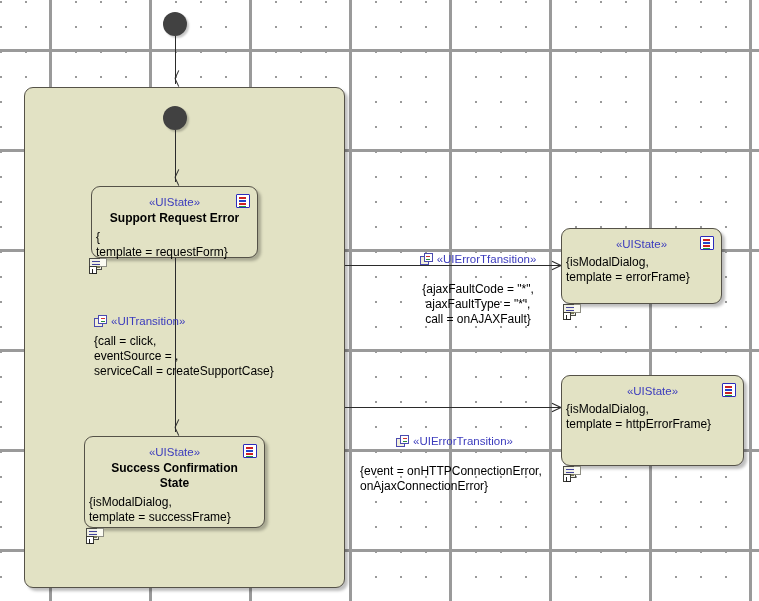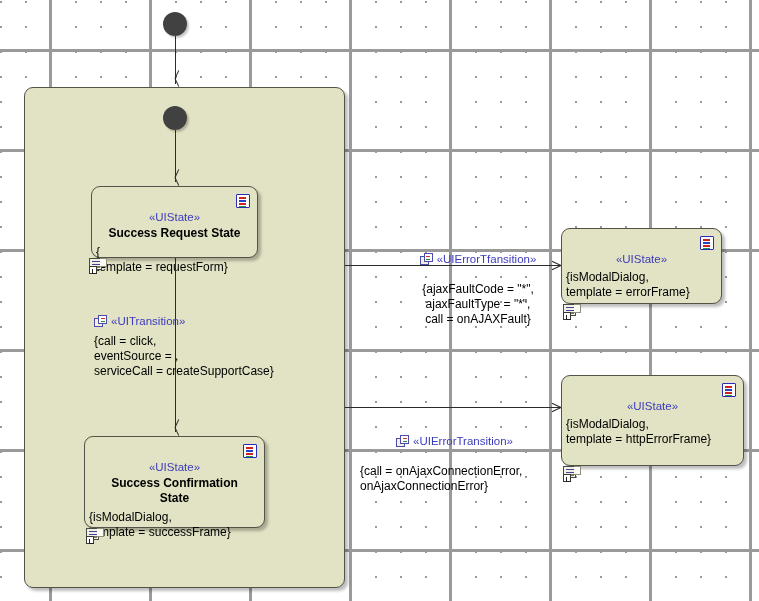--- a/index.html
+++ b/index.html
@@ -39,21 +39,21 @@
     background: #e2e2c4;
     border: 1px solid #555248;
     border-radius: 9px;
     box-shadow: 3px 3px 3px rgba(0,0,0,0.26);
     padding: 0;
   }
   .state .stereotype {
     color: #3b3bbd;
     font-size: 11.5px;
     text-align: center;
-    margin-top: 23px;
+    margin-top: 8px;
     line-height: 14px;
     letter-spacing: 0px;
   }
   .state .sname {
     font-weight: bold;
     font-size: 12px;
     text-align: center;
     color: #000000;
     line-height: 15px;
     margin-top: 2px;
@@ -252,21 +252,21 @@
 
   <div class="initial-node" style="left:163px; top:106px;"></div>
   <div class="vline" style="left:175px; top:130px; height:52px;"></div>
   <div class="arrow-v" style="left:175px; top:177px;">
     <span style="transform: rotate(65deg); left:0; top:0;"></span>
     <span style="transform: rotate(115deg) scaleX(-1); left:0; top:0;"></span>
   </div>
 
   <div class="state" style="left:91px; top:186px; width:167px; height:72px;">
     <div class="stereotype">«UIState»</div>
-    <div class="sname">Success Request State</div>
+    <div class="sname">Support Request Error</div>
     <div class="props">{
 template = requestForm}</div>
     <div class="list-icon">
       <i></i>
         <i></i>
         <i></i>
         <i></i>
     </div>
   </div>
   <div class="doc-icon" style="left:89px; top:258px;">
@@ -368,21 +368,21 @@
   </div>
 
   <div class="tlabel center" style="left:352px; top:394px; width:205px;margin-top:40px;">
     <div class="thead">
       <span class="trans-icon">
         <span class="b1"></span>
           <span class="b2"></span>
       </span>
       <span>«UIErrorTransition»</span>
     </div>
-    <div class="tbody" style="margin-top:15px; text-align:left; padding-left:8px;">{call = onAjaxConnectionError,
+    <div class="tbody" style="margin-top:15px; text-align:left; padding-left:8px;">{event = onHTTPConnectionError,
 onAjaxConnectionError}</div>
   </div>
 
   <div class="state" style="left:561px; top:375px; width:183px; height:91px;">
     <div class="stereotype">«UIState»</div>
     <div class="props">{isModalDialog,
 template = httpErrorFrame}</div>
     <div class="list-icon">
       <i></i>
         <i></i>

